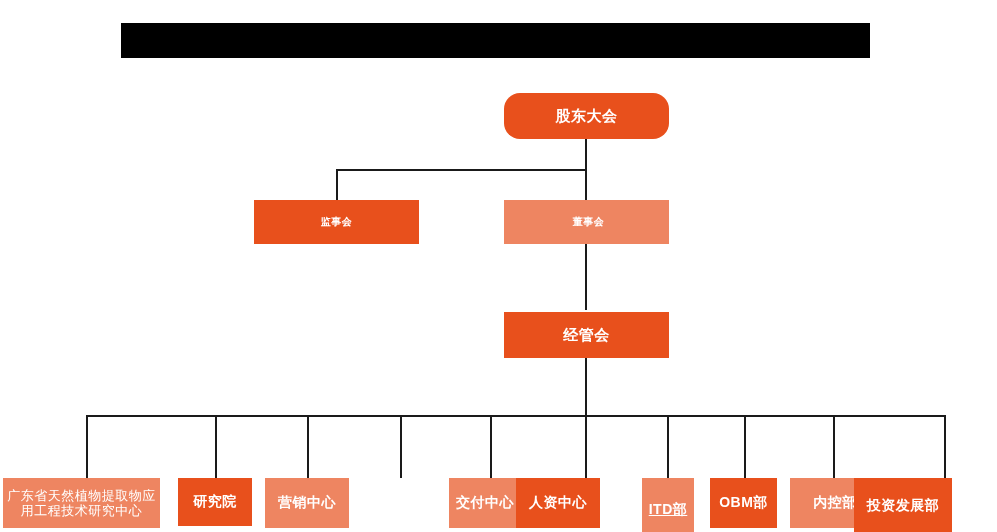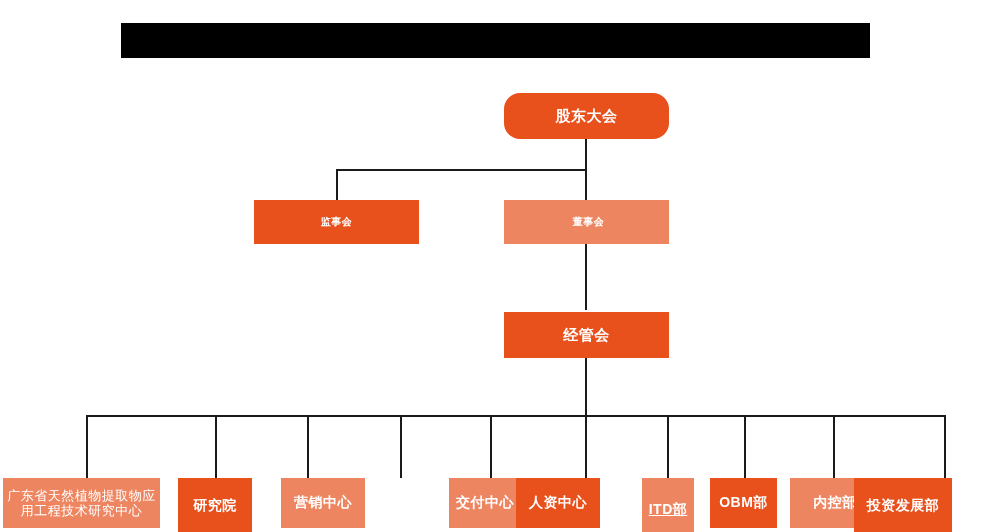--- a/index.html
+++ b/index.html
@@ -102,23 +102,23 @@
 
   <div class="node light lvl2" style="left:504px; top:200px; width:165px; height:44px;padding-left:8px;">董事会</div>
 
   <div class="node dark lvl3" style="left:504px; top:312px; width:165px; height:46px;text-align:center;">经管会</div>
 
   <div class="node light leaf small" style="left:3px; top:478px; width:157px; height:50px; flex-direction:column;">
     <span>广东省天然植物提取物应</span>
     <span>用工程技术研究中心</span>
   </div>
 
-  <div class="node dark leaf" style="left:178px; top:478px; width:74px; height:55px;">研究院</div>
+  <div class="node dark leaf" style="left:178px; top:478px; width:74px; height:48px;">研究院</div>
 
-  <div class="node light leaf" style="left:265px; top:478px; width:84px; height:50px;margin-left:16px;">营销中心</div>
+  <div class="node light leaf" style="left:265px; top:478px; width:84px; height:50px;">营销中心</div>
 
 
   <div class="node light leaf" style="left:449px; top:478px; width:72px; height:50px;">交付中心</div>
 
   <div class="node dark leaf" style="left:516px; top:478px; width:84px; height:50px;">人资中心</div>
 
   <div class="node light leaf" style="left:642px; top:478px; width:52px; height:63px;text-decoration:underline;">ITD部</div>
 
   <div class="node dark leaf" style="left:710px; top:478px; width:67px; height:50px;">OBM部</div>
 

